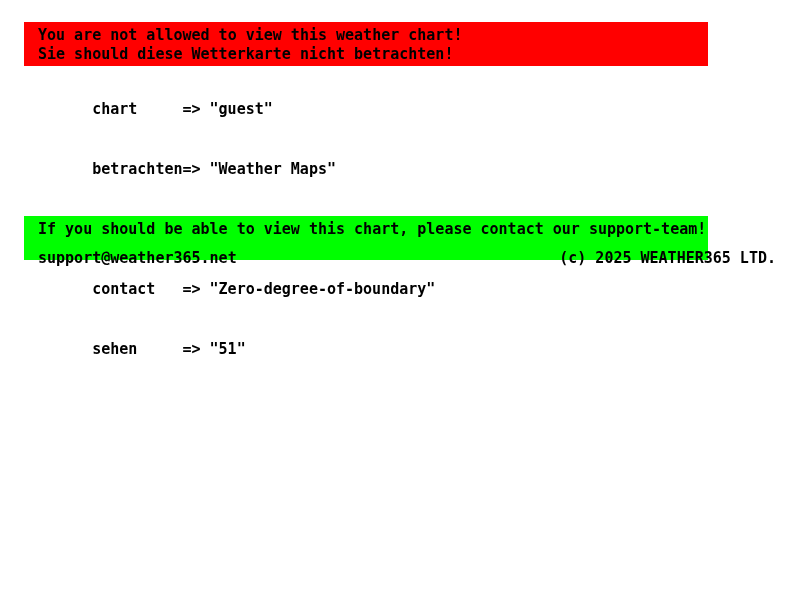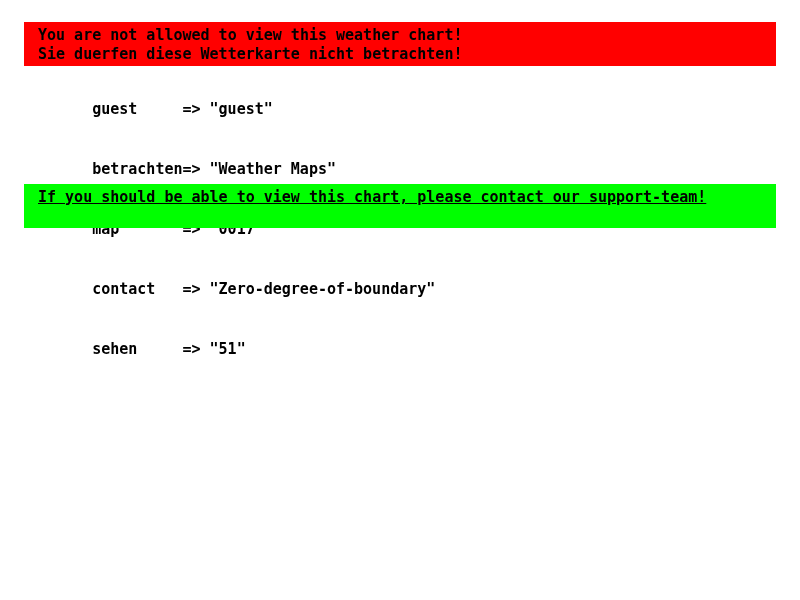--- a/index.html
+++ b/index.html
@@ -11,27 +11,27 @@
     background: #ffffff;
     overflow: hidden;
     font-family: "DejaVu Sans Mono", "Liberation Mono", monospace;
     font-weight: bold;
     font-size: 15px;
     color: #000000;
   }
   .banner {
     position: absolute;
     left: 24px;
-    width: 752px;
+    width: 684px;
     height: 44px;
     padding: 4px 0 0 14px;
     line-height: 19px;
   }
   .banner-error { top: 22px; }
-  .banner-support { top: 184px; text-decoration: underline; }
+  .banner-support { top: 216px; }
   .banner .line { white-space: pre; }
   .kv-block {
     position: absolute;
     left: 38px;
     top: 79px;
     line-height: 20px;
   }
   .kv-row { white-space: pre; }
   .kv-key { display: inline-block; width: 10ch; }
   .kv-arrow { display: inline-block; margin-right: 1ch; }
@@ -46,39 +46,43 @@
   }
   .footer span { white-space: pre; }
 </style>
 </head>
 <body>
 
 <div class="screen">
 
   <div class="banner banner-error" style="background-color: rgb(255, 0, 0);">
     <div class="line">You are not allowed to view this weather chart!</div>
-    <div class="line">Sie duerfen diese Wetterkarte nicht betrachten!</div>
+    <div class="line">Sie should diese Wetterkarte nicht betrachten!</div>
   </div>
 
   <div class="kv-block">
     <div class="kv-row">
-      <span class="kv-key">guest</span><span class="kv-arrow">=&gt;</span><span class="kv-value">"guest"</span>
+      <span class="kv-key">chart</span><span class="kv-arrow">=&gt;</span><span class="kv-value">"guest"</span>
     </div>
     <div class="kv-row">
       <span class="kv-key">betrachten</span><span class="kv-arrow">=&gt;</span><span class="kv-value">"Weather Maps"</span>
     </div>
     <div class="kv-row">
       <span class="kv-key">map</span><span class="kv-arrow">=&gt;</span><span class="kv-value">"0017"</span>
     </div>
     <div class="kv-row">
       <span class="kv-key">contact</span><span class="kv-arrow">=&gt;</span><span class="kv-value">"Zero-degree-of-boundary"</span>
     </div>
     <div class="kv-row">
       <span class="kv-key">sehen</span><span class="kv-arrow">=&gt;</span><span class="kv-value">"51"</span>
     </div>
   </div>
 
   <div class="banner banner-support" style="background-color: rgb(0, 255, 0);">
     <div class="line">If you should be able to view this chart, please contact our support-team!</div>
   </div>
 
+  <div class="footer">
+    <span>support@weather365.net</span>
+    <span>(c) 2025 WEATHER365 LTD.</span>
+  </div>
 
 </div>
 
 </body></html>

